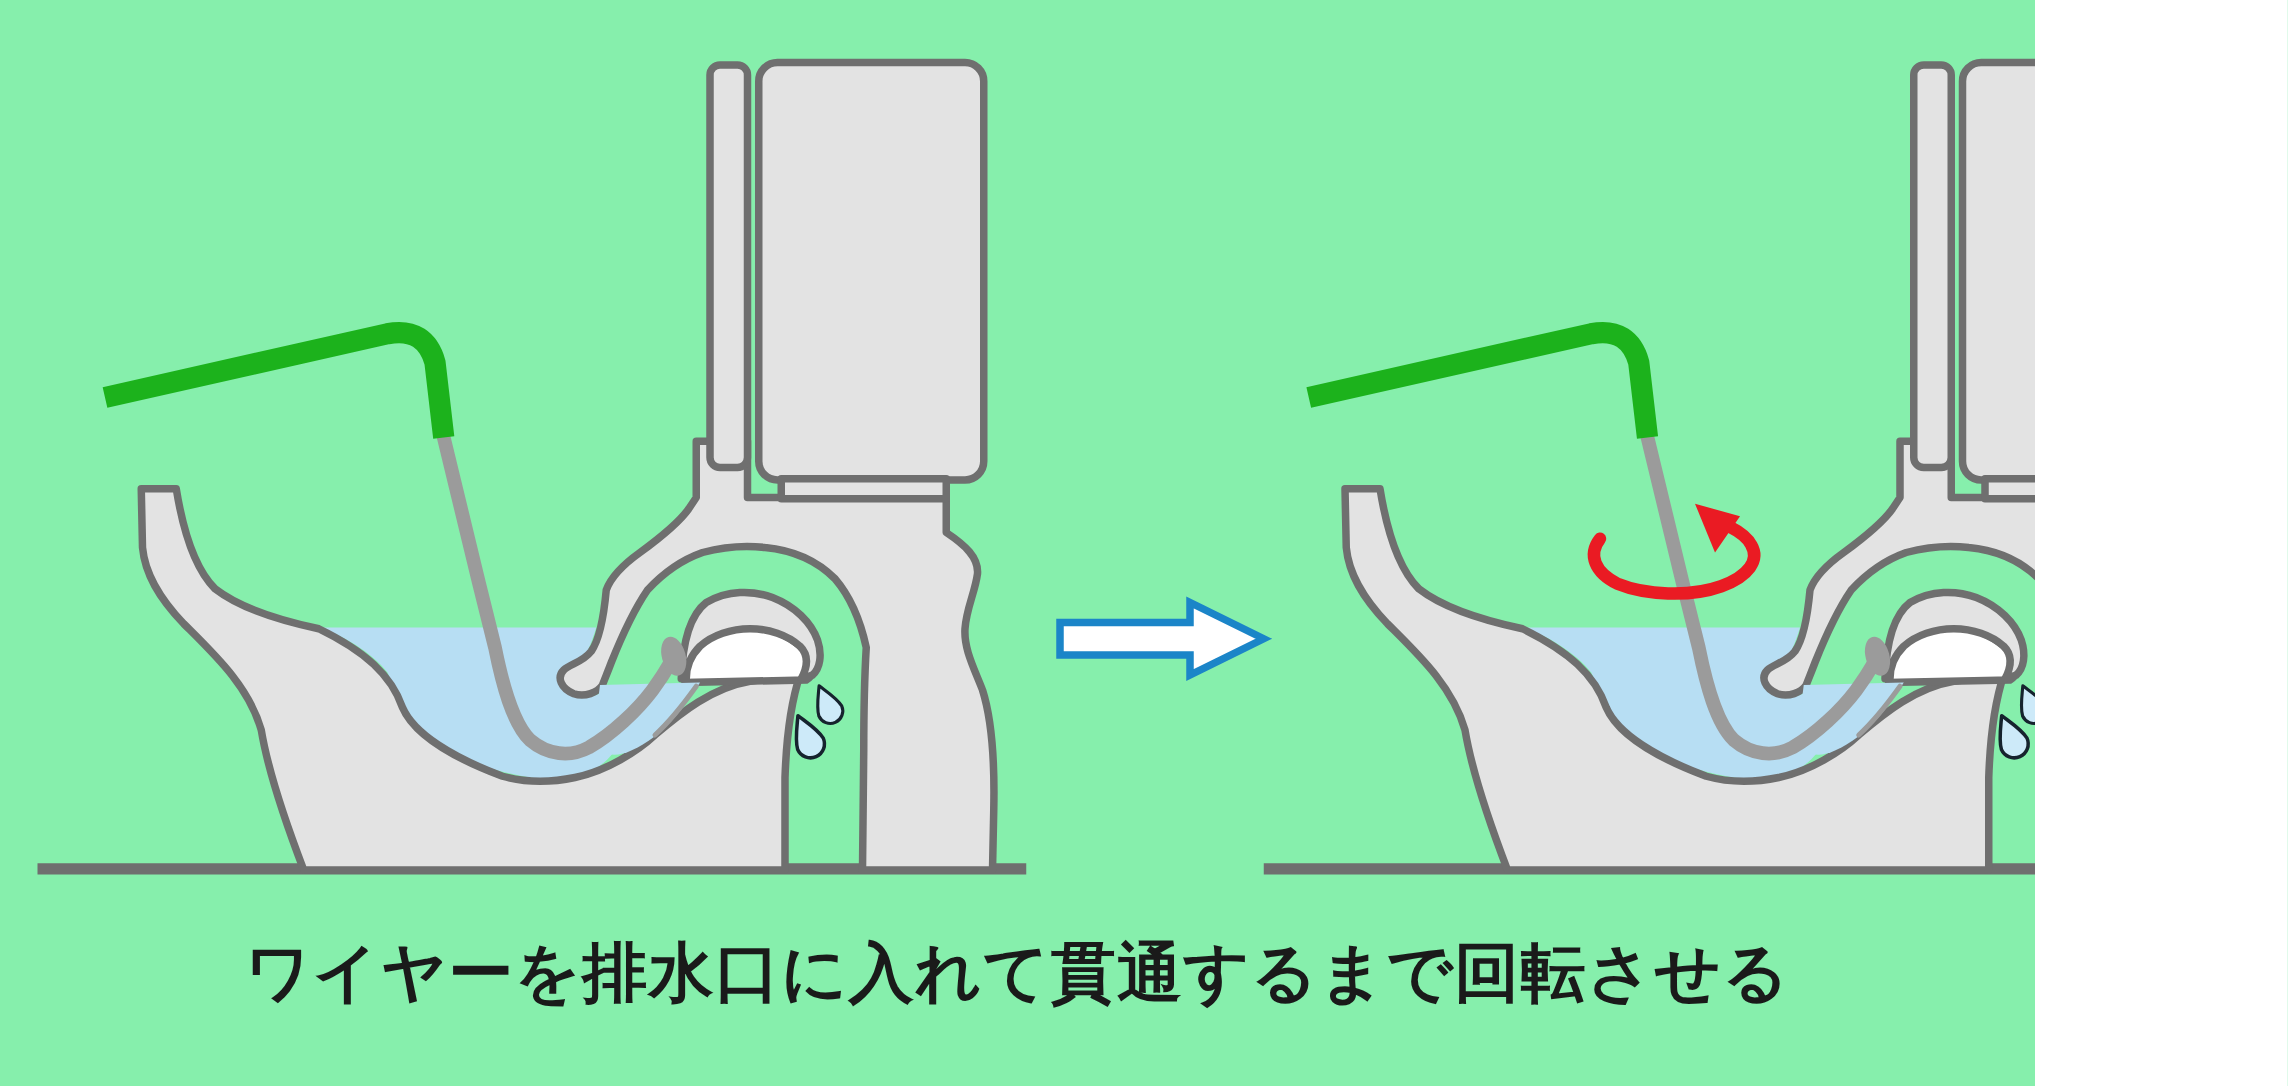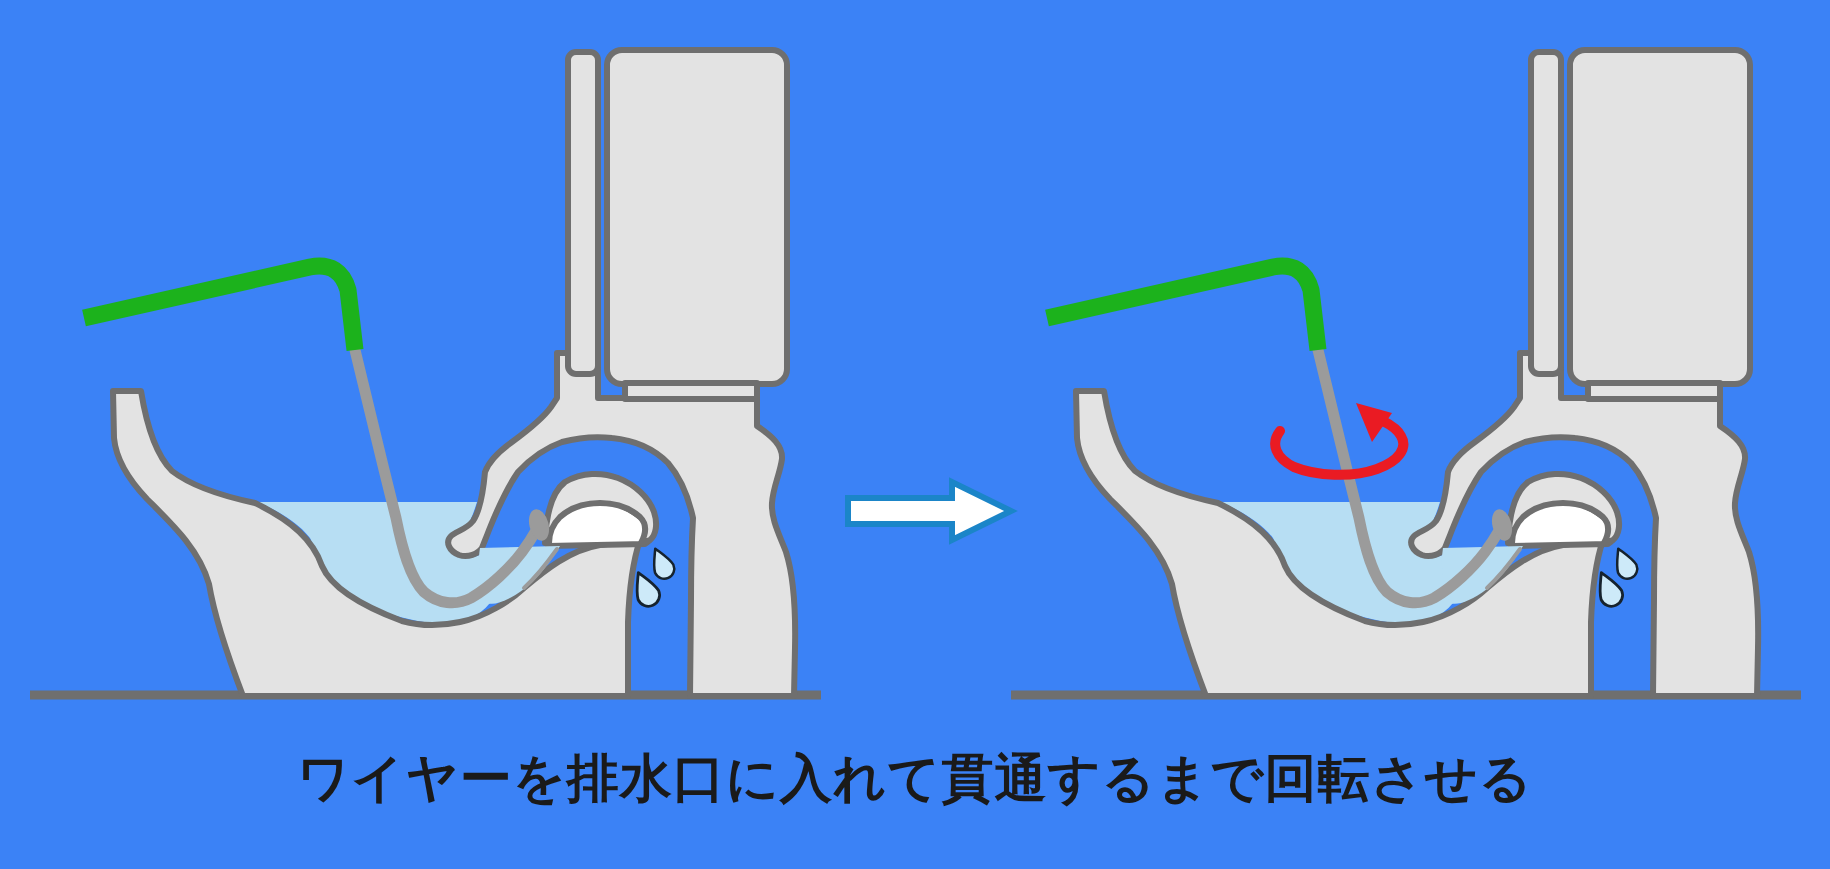--- a/index.html
+++ b/index.html
@@ -1,19 +1,19 @@
 <!DOCTYPE html>
 <html style="--handle_green: #1cb21c; --wire_gray: #9b9b9b; --body_gray: #e3e3e3; --outline_gray: #6f6f6f; --water_blue: #b7def3; --drop_blue: #cdeaf9; --arrow_blue: #1b85c8; --rotation_red: #ea1b23; --floor_gray: #6f6f6f; --text_color: #1a1a1a;"><head>
 <meta charset="utf-8">
 <style>
   html,body{margin:0;padding:0;background:#ffffff;}
   .stage{
     position:relative;
-    width:1830px;height:869px;
-    background:#3b82f6;
+    width:1628px;height:869px;
+    background:#86efac;
     overflow:hidden;
     font-family:"Liberation Sans","DejaVu Sans",sans-serif;
   }
   .stage svg{position:absolute;left:0;top:0;display:block;}
   
   .body-fill{fill:var(--body_gray);stroke:var(--outline_gray);stroke-width:6;stroke-linejoin:round;}
   .white-fill{fill:#ffffff;stroke:var(--outline_gray);stroke-width:6;stroke-linejoin:round;}
   .water-fill{fill:var(--water_blue);stroke:none;}
   .pocket-edge{fill:none;stroke:var(--wire_gray);stroke-width:4;stroke-linecap:round;}
   .wire-stroke{fill:none;stroke:var(--wire_gray);stroke-width:11;stroke-linecap:round;}

